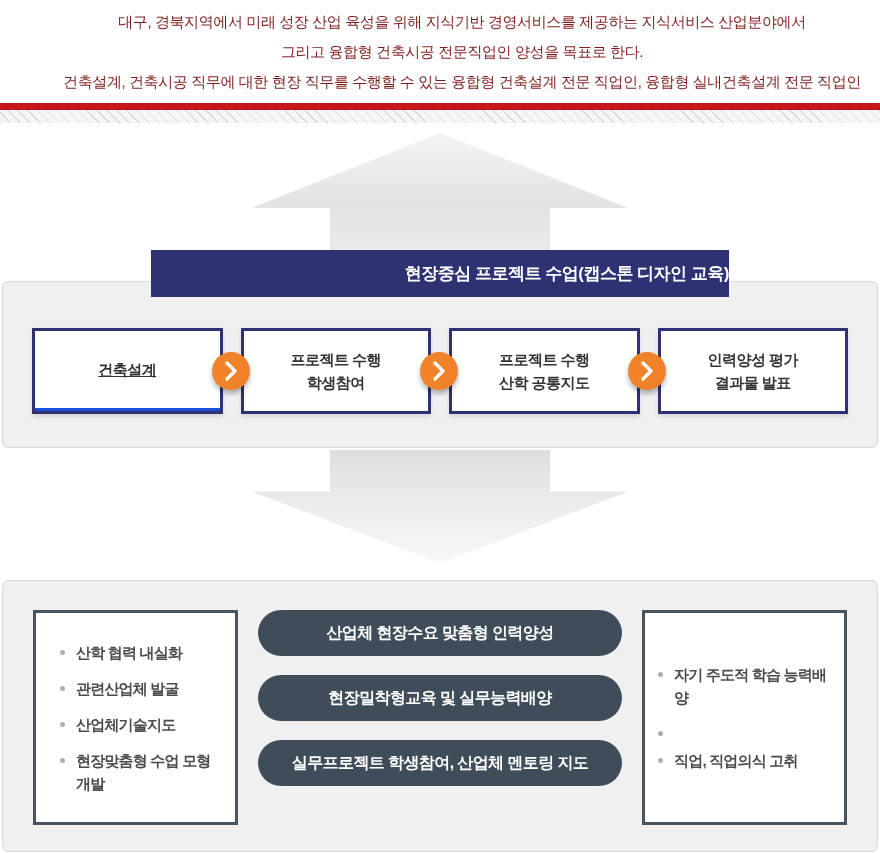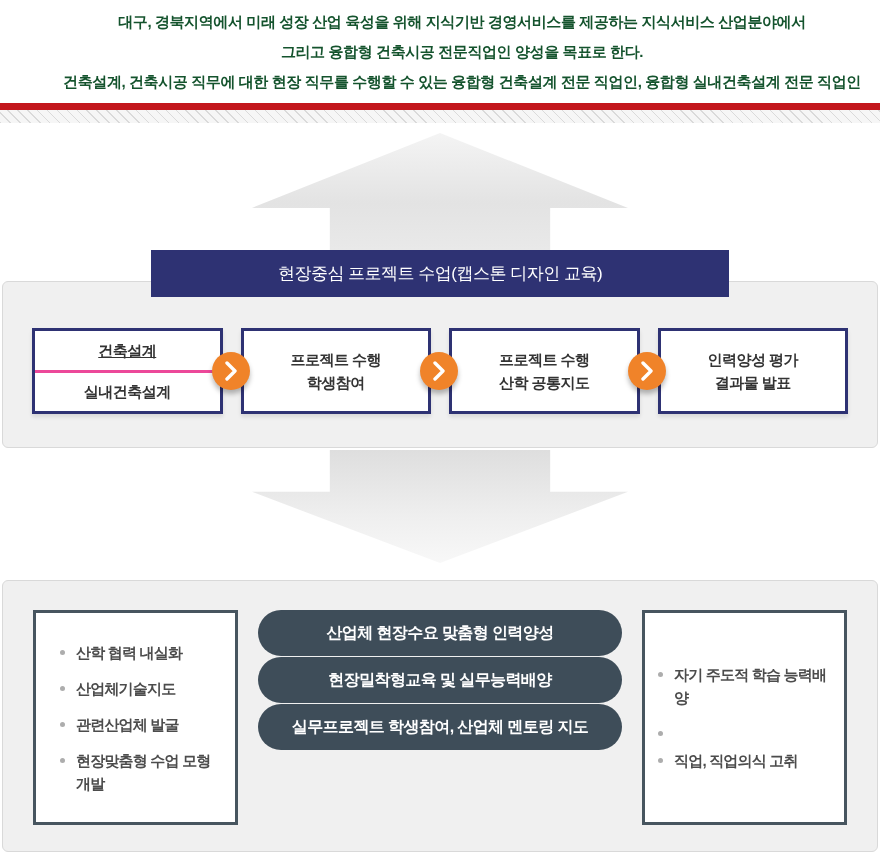--- a/index.html
+++ b/index.html
@@ -7,21 +7,21 @@
   body {
     width:880px; height:853px; overflow:hidden;
     font-family:"Liberation Sans","DejaVu Sans",sans-serif;
     color:#333;
   }
   .page { position:relative; width:880px; height:853px; }
 
   
   .intro { padding-top:7px; text-align:center; }
   .intro-line {
-    line-height:30px; font-size:15px; font-weight:700; color:#14532d;
+    line-height:30px; font-size:15px; font-weight:400; color:#7f1d1d;
     letter-spacing:-0.4px; white-space:nowrap;margin-left:44px;
   }
 
   
   .red-bar { height:7px; background:#c3161c; margin-top:6px; }
   .hatch-strip {
     height:13px; background-color:#f6f6f6;
     background-image:repeating-linear-gradient(45deg,#dadada 0 1px,transparent 1px 7px);
   }
 
@@ -37,22 +37,22 @@
     clip-path:polygon(20.7% 0,79.3% 0,79.3% 37%,100% 37%,50% 100%,0 37%,20.7% 37%);
   }
   .down-arrow-region { height:127px; }
 
   
   .mid-section { position:relative; }
   .capstone-header {
     position:relative; z-index:2;
     width:578px; height:47px; margin:0 auto;
     background:#2e3273; color:#fff;
-    display:flex; align-items:center; justify-content:center;
-    font-size:17px; font-weight:normal; letter-spacing:-0.5px;
+    display:flex; align-items:center; justify-content:flex-end;
+    font-size:17px; font-weight:bold; letter-spacing:-0.5px;
   }
   .mid-panel {
     position:relative; z-index:1;
     margin:-16px 2px 0; height:167px;
     background:#f0f0f0; border:1px solid #d9d9d9; border-radius:6px;
   }
   .flow-row {
     position:relative; margin:46px 29px 0;
     display:flex; gap:18px; height:86px;
   }
@@ -60,21 +60,21 @@
     flex:1; background:#fff; border:3px solid #2e3273;
     display:flex; flex-direction:column; align-items:center; justify-content:center;
     font-size:15px; font-weight:600; color:#333; letter-spacing:-0.5px;
     line-height:23px; text-align:center;
     box-shadow:0 3px 4px rgba(0,0,0,0.10);
   }
   .flow-source { padding:0; }
   .flow-source .cell {
     flex:1; width:100%; display:flex; align-items:center; justify-content:center;
   }
-  .flow-source .cell.top { border-bottom:3px solid #ec4899;text-decoration:underline; }
+  .flow-source .cell.top { border-bottom:3px solid #1d4ed8;text-decoration:underline; }
   .flow-arrow {
     position:absolute; top:24px; width:38px; height:38px; border-radius:50%;
     background:#f08329; box-shadow:0 4px 5px rgba(0,0,0,0.28);
     display:flex; align-items:center; justify-content:center; z-index:3;
   }
   .flow-arrow.a1 { left:180px; }
   .flow-arrow.a2 { left:388px; }
   .flow-arrow.a3 { left:596px; }
 
   
@@ -92,21 +92,21 @@
   .outcome-box.right { padding:0 6px 0 13px; }
   .bullet-item { display:flex; align-items:flex-start; }
   .bullet-dot {
     flex:0 0 5px; width:5px; height:5px; border-radius:50%;
     background:#adadad; margin:9px 11px 0 0;
   }
   .bullet-text {
     font-size:15px; font-weight:600; color:#4c4c4c;
     letter-spacing:-0.8px; line-height:23px;
   }
-  .pill-col { width:364px; display:flex; flex-direction:column; gap:1px; }
+  .pill-col { width:364px; display:flex; flex-direction:column; gap:19px; }
   .pill {
     height:46px; border-radius:24px; background:#3e4d59;
     display:flex; align-items:center; justify-content:center;
     color:#fff; font-size:16px; font-weight:bold; letter-spacing:-0.6px;
     white-space:nowrap;
   }
 </style>
 </head>
 <body>
 
@@ -125,21 +125,20 @@
 
   <div class="mid-section">
     <div class="capstone-header">
       <span>현장중심 프로젝트 수업(캡스톤 디자인 교육)</span>
     </div>
     <div class="mid-panel">
       <div class="flow-row">
 
         <div class="flow-box flow-source">
           <div class="cell top">건축설계</div>
-          <div class="cell">실내건축설계</div>
         </div>
 
         <div class="flow-box">
           <span>프로젝트 수행</span>
           <span>학생참여</span>
         </div>
 
         <div class="flow-box">
           <span>프로젝트 수행</span>
           <span>산학 공통지도</span>
@@ -176,25 +175,25 @@
 
   <div class="bottom-panel">
 
     <div class="outcome-box left">
       <div class="bullet-item">
         <span class="bullet-dot"></span>
         <span class="bullet-text">산학 협력 내실화</span>
       </div>
       <div class="bullet-item">
         <span class="bullet-dot"></span>
+        <span class="bullet-text">관련산업체 발굴</span>
+      </div>
+      <div class="bullet-item">
+        <span class="bullet-dot"></span>
         <span class="bullet-text">산업체기술지도</span>
-      </div>
-      <div class="bullet-item">
-        <span class="bullet-dot"></span>
-        <span class="bullet-text">관련산업체 발굴</span>
       </div>
       <div class="bullet-item">
         <span class="bullet-dot"></span>
         <span class="bullet-text">현장맞춤형 수업 모형개발</span>
       </div>
     </div>
 
     <div class="pill-col">
       <div class="pill">산업체 현장수요 맞춤형 인력양성</div>
       <div class="pill">현장밀착형교육 및 실무능력배양</div>

